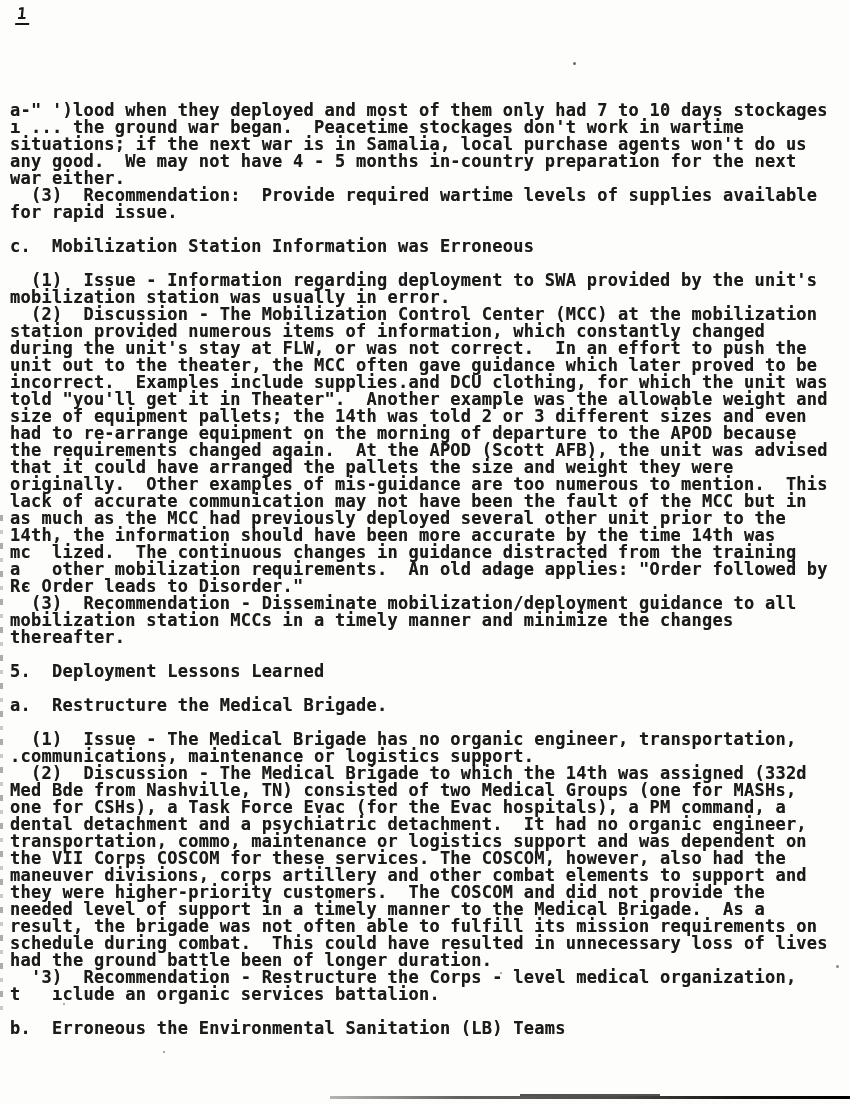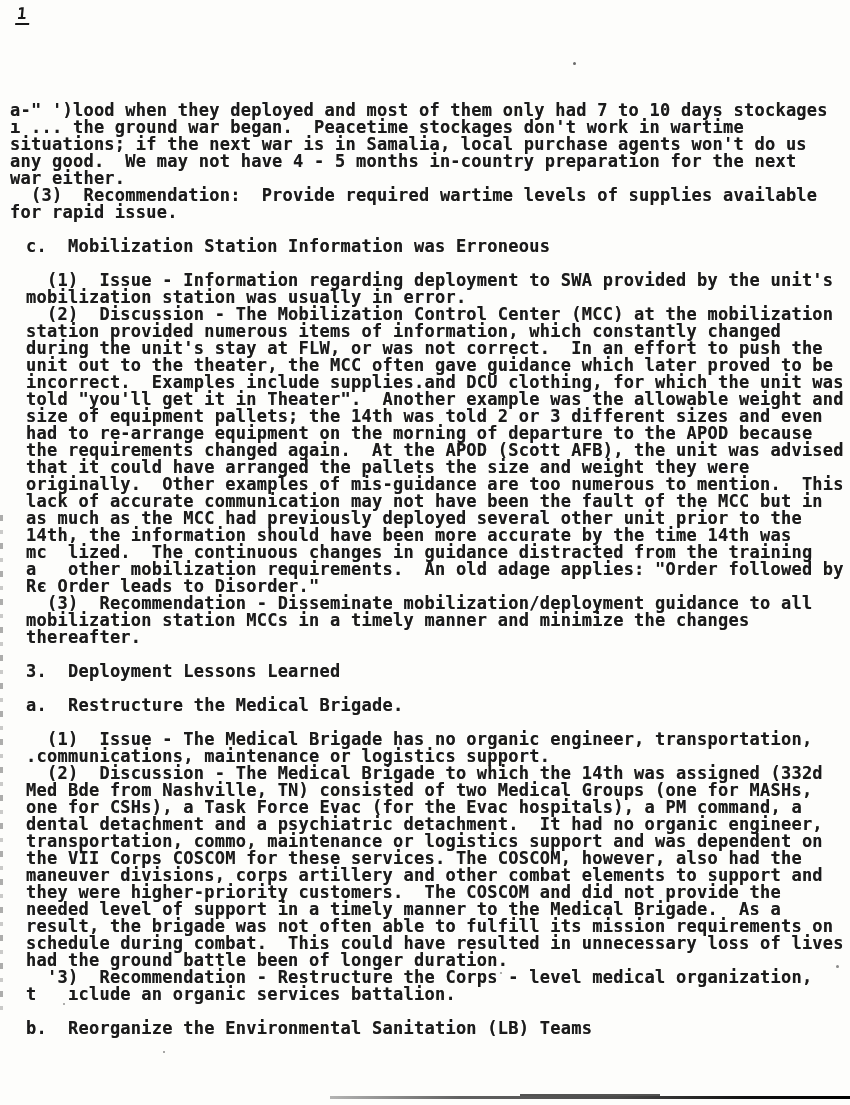--- a/index.html
+++ b/index.html
@@ -39,21 +39,20 @@
     font-size: 17px;
     line-height: 17px;
     font-weight: bold;
     letter-spacing: 0.25px;
     white-space: pre;
     color: #1b1b1b;
     text-shadow: 0 0 0.5px rgba(20,20,20,0.55);
   }
   .docbody pre.gap {
     margin-top: 17px;
-    margin-left: 16px;
   }
   
   .edge-artifact {
     position: absolute;
     left: 0;
     top: 515px;
     width: 3px;
     height: 500px;
     background: repeating-linear-gradient(
       to bottom,
@@ -132,42 +131,42 @@
 lack of accurate communication may not have been the fault of the MCC but in
 as much as the MCC had previously deployed several other unit prior to the
 14th, the information should have been more accurate by the time 14th was
 mc  lized.  The continuous changes in guidance distracted from the training
 a   other mobilization requirements.  An old adage applies: "Order followed by
 Rє Order leads to Disorder."
   (3)  Recommendation - Disseminate mobilization/deployment guidance to all
 mobilization station MCCs in a timely manner and minimize the changes
 thereafter.</pre>
 
-    <pre class="gap">3.  Deployment Lessons Learned</pre>
+    <pre class="gap">5.  Deployment Lessons Learned</pre>
 
     <pre class="gap">a.  Restructure the Medical Brigade.</pre>
 
     <pre class="gap">  (1)  Issue - The Medical Brigade has no organic engineer, transportation,
 .communications, maintenance or logistics support.
   (2)  Discussion - The Medical Brigade to which the 14th was assigned (332d
 Med Bde from Nashville, TN) consisted of two Medical Groups (one for MASHs,
 one for CSHs), a Task Force Evac (for the Evac hospitals), a PM command, a
 dental detachment and a psychiatric detachment.  It had no organic engineer,
 transportation, commo, maintenance or logistics support and was dependent on
 the VII Corps COSCOM for these services. The COSCOM, however, also had the
 maneuver divisions, corps artillery and other combat elements to support and
 they were higher-priority customers.  The COSCOM and did not provide the
 needed level of support in a timely manner to the Medical Brigade.  As a
 result, the brigade was not often able to fulfill its mission requirements on
 schedule during combat.  This could have resulted in unnecessary loss of lives
 had the ground battle been of longer duration.
   '3)  Recommendation - Restructure the Corps - level medical organization,
 t   ıclude an organic services battalion.</pre>
 
-    <pre class="gap">b.  Reorganize the Environmental Sanitation (LB) Teams</pre>
+    <pre class="gap">b.  Erroneous the Environmental Sanitation (LB) Teams</pre>
   </div>
 
   <div class="edge-artifact"></div>
   <div class="bottom-line"></div>
   <div class="bottom-line2"></div>
   <div class="dot d1"></div>
   <div class="dot d2"></div>
   <div class="dot d3"></div>
   <div class="dot d4"></div>
   <div class="dot d5"></div>

